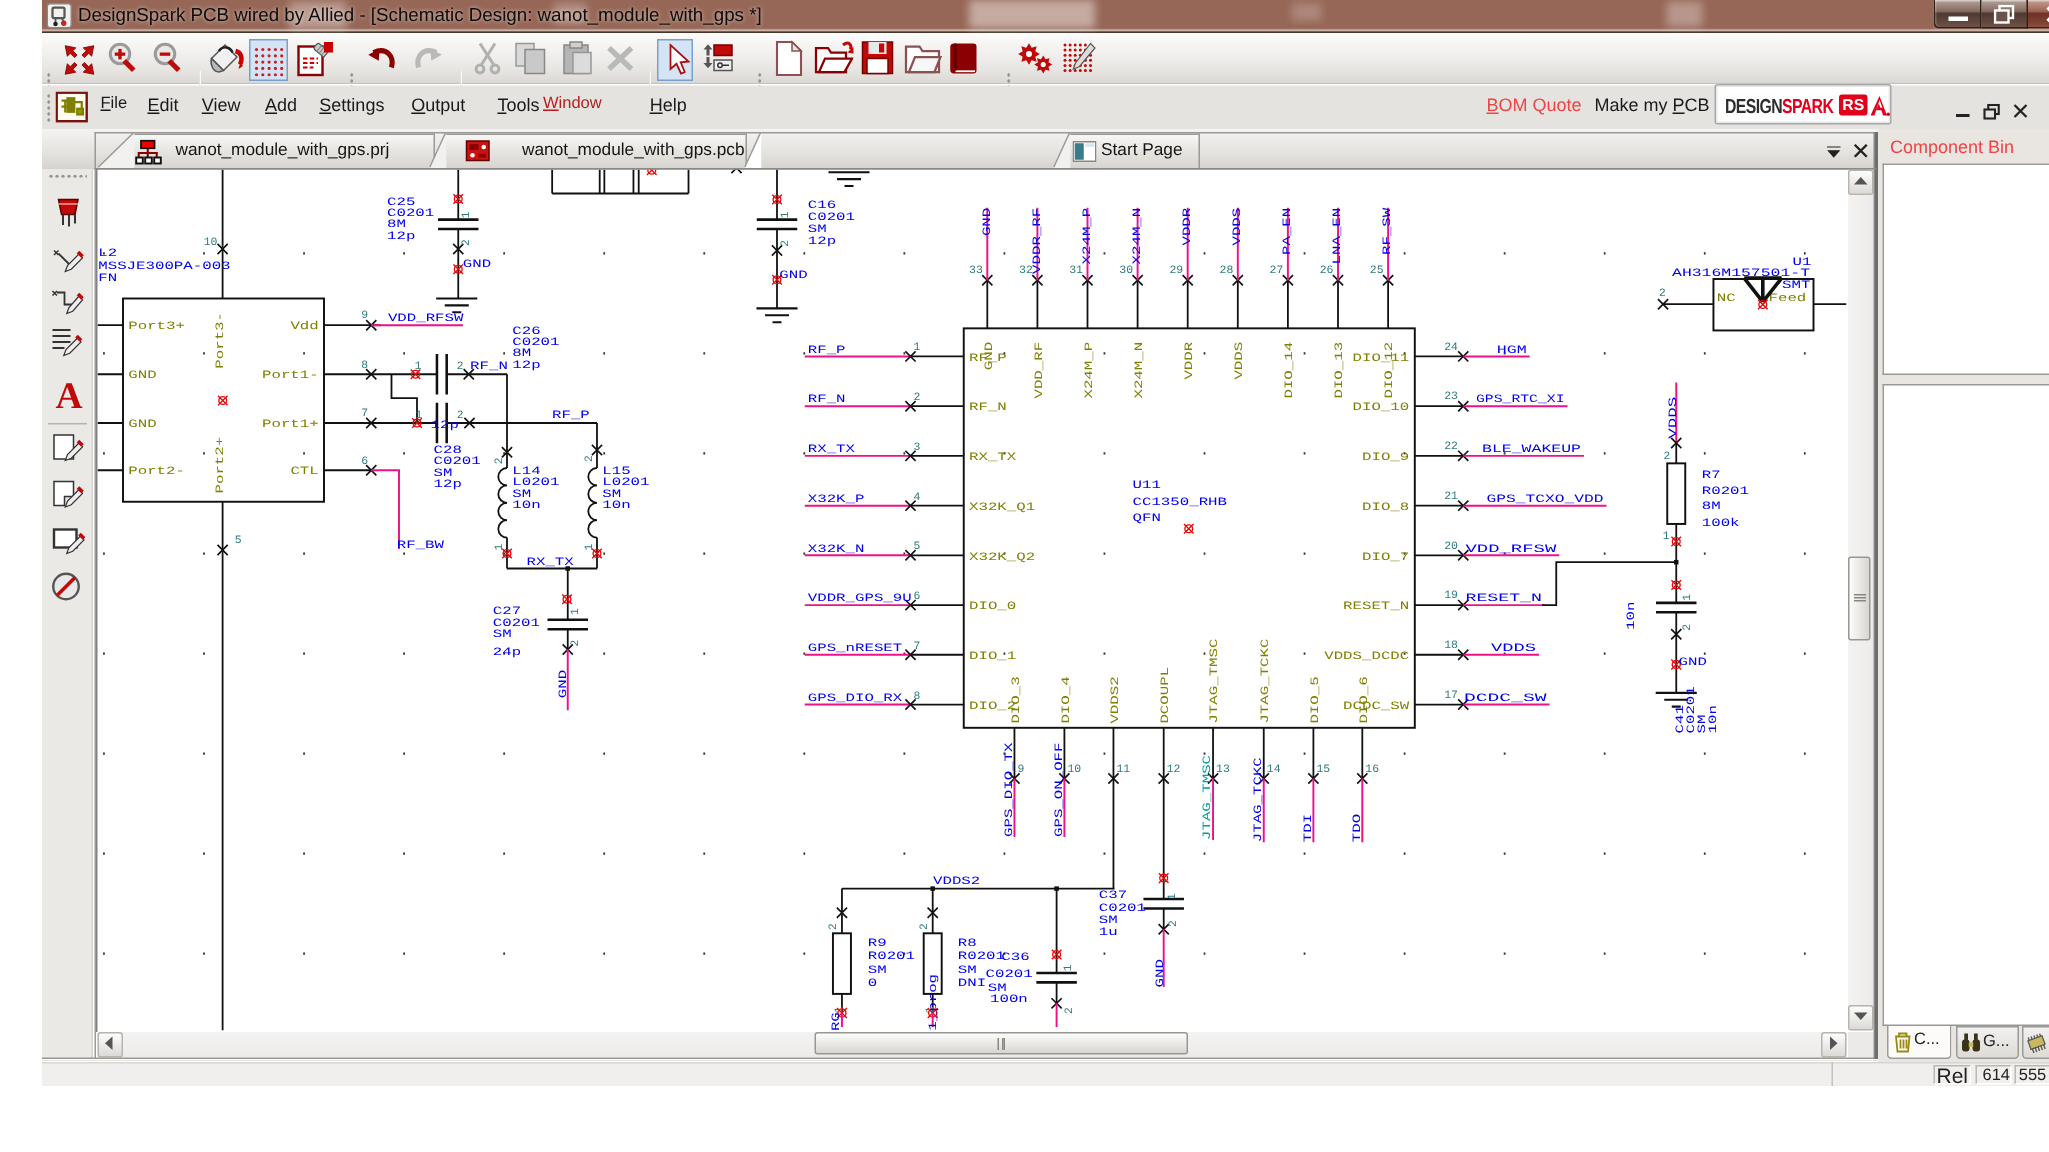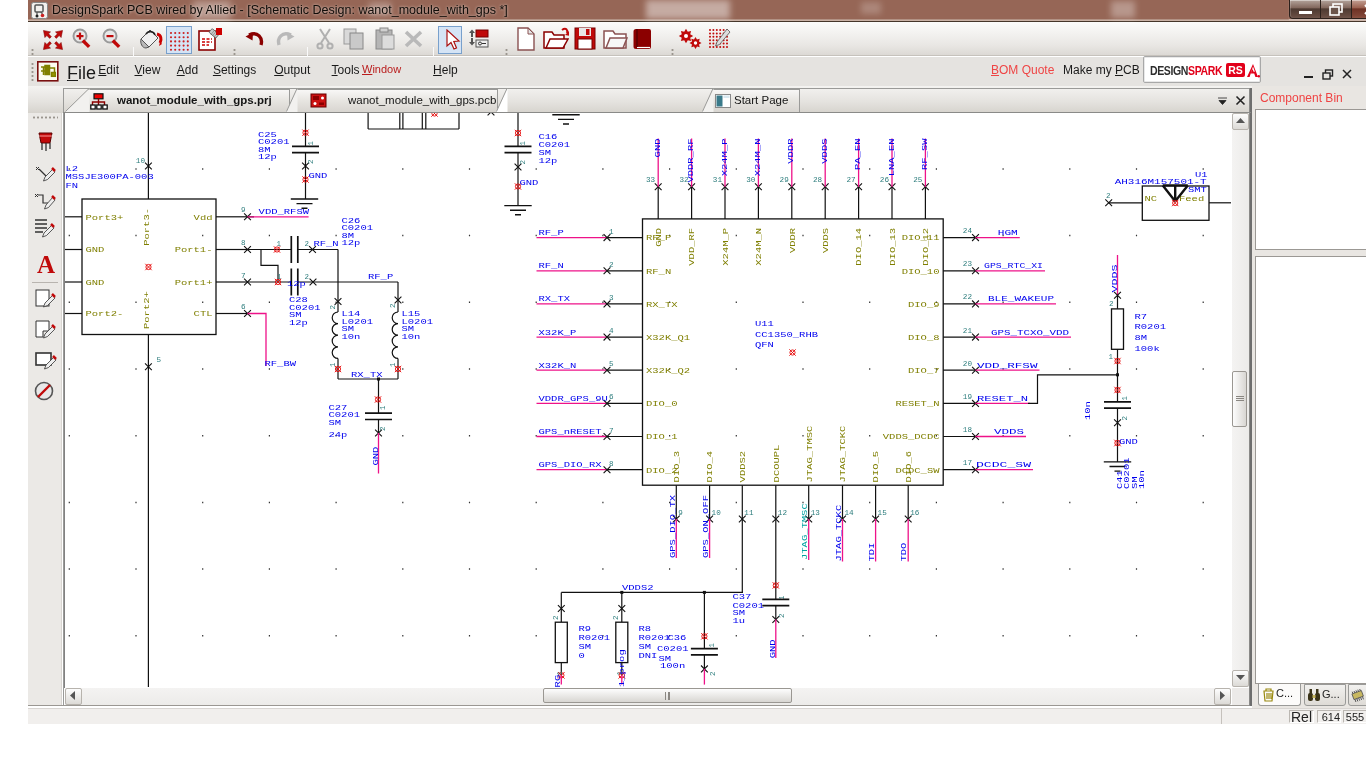--- a/index.html
+++ b/index.html
@@ -228,21 +228,21 @@
       <circle cx="9.8" cy="21.0" r="1" fill="#c00a0a"></circle>
       <circle cx="13.2" cy="21.0" r="1" fill="#c00a0a"></circle>
       <circle cx="16.6" cy="21.0" r="1" fill="#c00a0a"></circle>
       <circle cx="20.0" cy="21.0" r="1" fill="#c00a0a"></circle>
       <path d="M20,3 L10,16 l-1.5,4 4,-1.5 L23,6z" fill="#ddd" stroke="#555" stroke-width="0.8"></path>
     </svg>
 
 <div style="position:absolute;left:0;top:57px;width:1366px;height:29px;background:#e5e3e0">
 <div style="position:absolute;left:3px;top:5px;width:3px;height:20px;background-image:radial-gradient(circle,#9a958e 1px,transparent 1.2px);background-size:3px 4px"></div>
 </div>
-<span style="position:absolute;left:39px;top:63px;font-size:18px;color:#1a1a1a"><u>F</u>ile</span>
+<span style="position:absolute;left:39px;top:63px;font-size:11px;color:#1a1a1a"><u>F</u>ile</span>
     <span style="position:absolute;left:70.3px;top:63px;font-size:12px;color:#1a1a1a"><u>E</u>dit</span>
     <span style="position:absolute;left:106.5px;top:63px;font-size:12px;color:#1a1a1a"><u>V</u>iew</span>
     <span style="position:absolute;left:148.7px;top:63px;font-size:12px;color:#1a1a1a"><u>A</u>dd</span>
     <span style="position:absolute;left:184.9px;top:63px;font-size:12px;color:#1a1a1a"><u>S</u>ettings</span>
     <span style="position:absolute;left:246.2px;top:63px;font-size:12px;color:#1a1a1a"><u>O</u>utput</span>
     <span style="position:absolute;left:303.6px;top:63px;font-size:12px;color:#1a1a1a"><u>T</u>ools</span>
     <span style="position:absolute;left:334px;top:63px;font-size:11px;color:#b91c1c"><u>W</u>indow</span>
     <span style="position:absolute;left:405.1px;top:63px;font-size:12px;color:#1a1a1a"><u>H</u>elp</span>
 <span style="position:absolute;left:963px;top:63px;font-size:12px;color:#ef4444"><u>B</u>OM Quote</span>
 <span style="position:absolute;left:1035px;top:63px;font-size:12px;color:#1a1a1a">Make my <u>P</u>CB</span>
@@ -275,21 +275,21 @@
 <div style="position:absolute;left:0;top:86px;width:1366px;height:27px;background:linear-gradient(#f4f3f1,#e4e2de 60%,#d6d3cd)"></div>
 <div style="position:absolute;left:35px;top:87.5px;width:1188px;height:1px;background:#9a9a98"></div>
 <div style="position:absolute;left:60px;top:88.5px;width:202px;height:23.5px;background:linear-gradient(#f8f7f6,#e8e6e2 45%,#d8d5d0);border-top:1px solid #9a9a98;border-right:1px solid #9a9a98;z-index:2">
       <svg style="position:absolute;left:2px;top:3.5px" width="18" height="17" viewBox="0 0 18 17">
         <rect x="4" y="0.8" width="9" height="5" fill="#ee0000" stroke="#111" stroke-width="1.2"></rect>
         <path d="M8.5,6 v3 M2.5,12 v-3 h12 v3 M8.5,9 v3" stroke="#8b0000" stroke-width="1.4" fill="none"></path>
         <rect x="0.8" y="12" width="4.4" height="4" fill="#fff" stroke="#111" stroke-width="1.3"></rect>
         <rect x="6.8" y="12" width="4.4" height="4" fill="#fff" stroke="#111" stroke-width="1.3"></rect>
         <rect x="12.8" y="12" width="4.4" height="4" fill="#fff" stroke="#111" stroke-width="1.3"></rect>
       </svg>
-      <span style="position:absolute;left:29px;top:4px;font-size:11.5px;font-weight:bold;color:#151515;white-space:nowrap">wanot_module_with_gps.prj</span>
+      <span style="position:absolute;left:29px;top:4px;font-size:11.5px;font-weight:normal;color:#151515;white-space:nowrap">wanot_module_with_gps.prj</span>
     </div>
     <div style="position:absolute;left:268px;top:88.5px;width:202px;height:23.5px;background:linear-gradient(#f8f7f6,#e8e6e2 45%,#d8d5d0);border-top:1px solid #9a9a98;border-right:1px solid #9a9a98;z-index:2">
       <svg style="position:absolute;left:14px;top:3.5px" width="17" height="16" viewBox="0 0 17 16">
         <rect x="1" y="1" width="15" height="13" fill="#cc1111" stroke="#600"></rect>
         <rect x="3" y="3" width="6" height="4" fill="#8b0000"></rect>
         <circle cx="12.5" cy="5" r="1.5" fill="#fff"></circle>
         <circle cx="5" cy="10.5" r="1.5" fill="#fff"></circle>
         <rect x="9" y="9.5" width="5" height="2.5" fill="#8b0000"></rect>
       </svg>
       <span style="position:absolute;left:52px;top:4px;font-size:11.5px;font-weight:normal;color:#151515;white-space:nowrap">wanot_module_with_gps.pcb</span>

